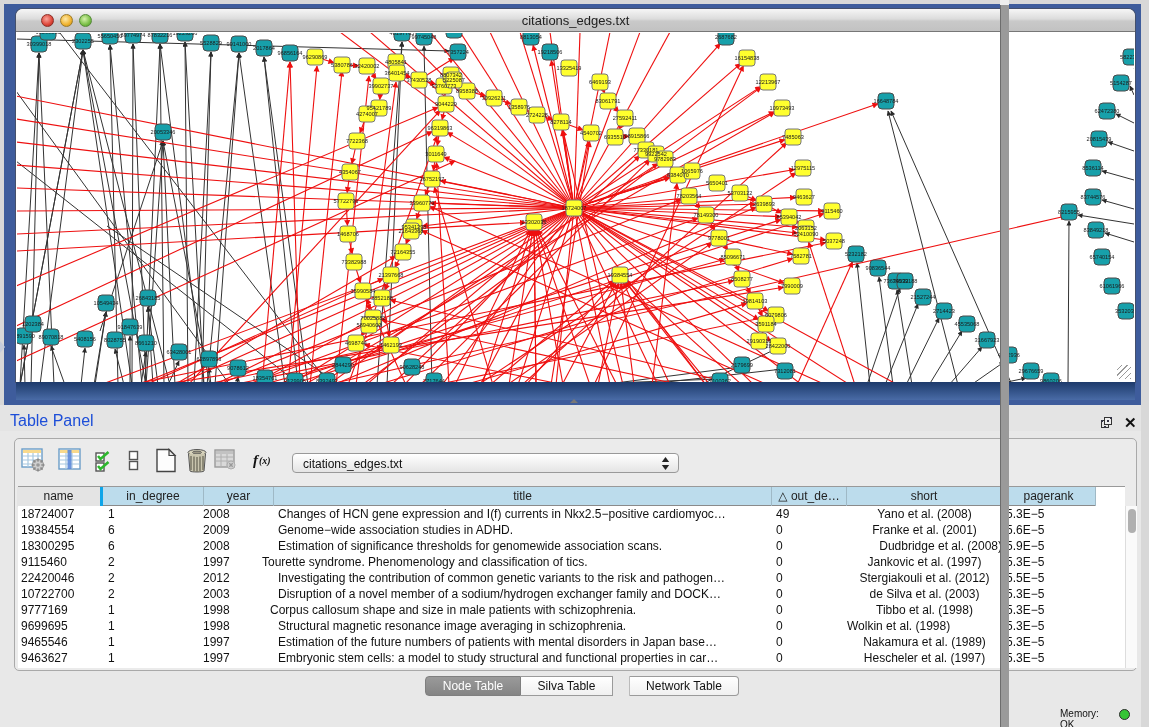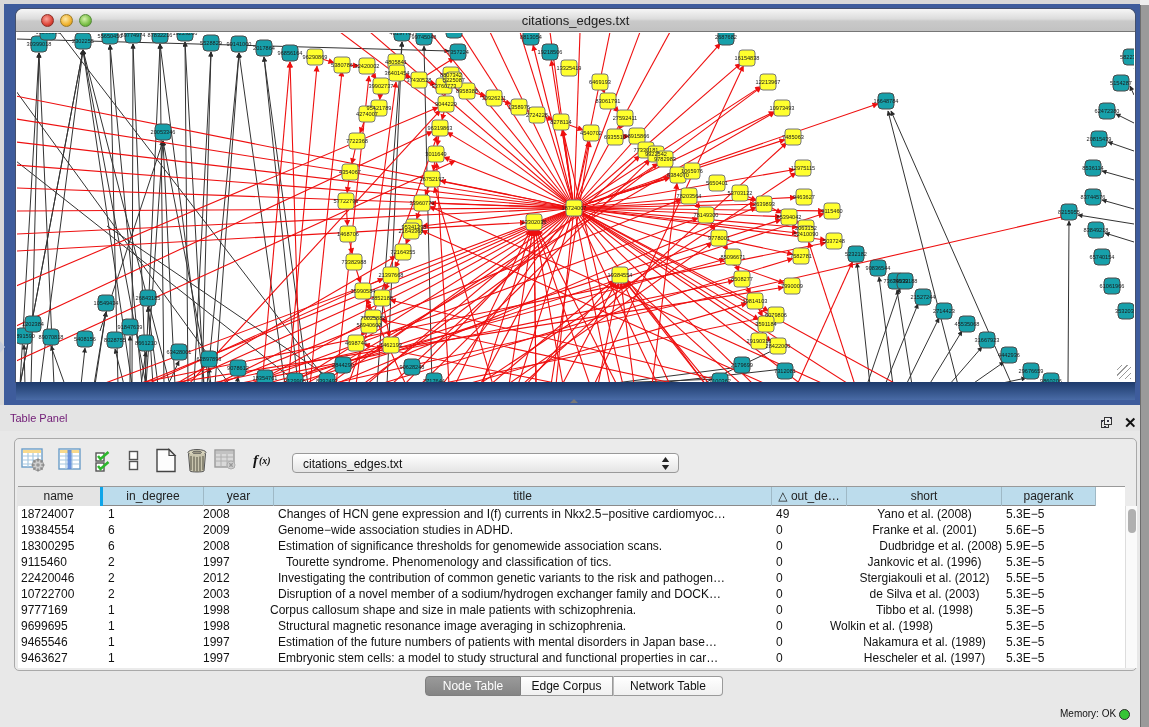--- a/index.html
+++ b/index.html
@@ -1,18 +1,18 @@
 <!DOCTYPE html>
 <html><head>
 <meta charset="utf-8">
 <style>
 * { margin:0; padding:0; box-sizing:border-box; }
 html,body { width:1149px; height:727px; overflow:hidden;
   font-family:"Liberation Sans", sans-serif; background:#d8d8d8; }
-#stage { position:relative; width:1149px; height:727px; }
+#stage { position:relative; width:1009px; height:727px; }
 
 
 #desk { position:absolute; left:0; top:0; width:1149px; height:405px; background:#d8d8d8; }
 #bluebg { position:absolute; left:4px; top:4px; width:1137px; height:401px; background:#3e5c9c; }
 #bluestrip { position:absolute; left:16px; top:382px; width:1119px; height:18px;
   background:linear-gradient(#1d3a6b,#496ba6); }
 #caret { position:absolute; left:570px; top:399px; width:0; height:0;
   border-left:4px solid transparent; border-right:4px solid transparent; border-bottom:4px solid #777; }
 
 
@@ -33,21 +33,21 @@
   background:repeating-linear-gradient(135deg, transparent 0 3px, #9a9a9a 3px 4px); }
 
 
 #rstrip { position:absolute; right:0; top:5px; width:9px; height:722px;
   background:#9a9a9a; border-left:1px solid #6d6d6d; }
 #rstrip2 { position:absolute; right:0; top:0px; width:9px; height:5px; background:#eee; }
 
 
 #tpanel { position:absolute; left:0; top:405px; width:1141px; height:322px; background:#e8e8e8; }
 #tpbar { position:absolute; left:0; top:0; width:100%; height:26px; background:#e4e4e4; }
-#tpbar .t { position:absolute; left:10px; top:7px; font-size:11px; color:#701a75; }
+#tpbar .t { position:absolute; left:10px; top:7px; font-size:16px; color:#1d4ed8; }
 #tpfloat { position:absolute; left:1101px; top:12px; width:11px; height:11px; }
 #tpclose { position:absolute; left:1124px; top:9px; font-size:15px; font-weight:bold; color:#111; }
 
 #innerbox { position:absolute; left:14px; top:33px; width:1123px; height:233px;
   background:#ebebeb; border:1px solid #a9a9a9; border-radius:5px; }
 #toolbar { position:absolute; left:0; top:0; width:100%; height:46px; }
 .ticon { position:absolute; top:9px; }
 #dropdown { position:absolute; left:277px; top:14px; width:387px; height:20px;
   background:linear-gradient(#ffffff,#e4e4e4); border:1px solid #999; border-radius:4px; }
 #dropdown .dt { position:absolute; left:10px; top:3px; font-size:12px; color:#111; }
@@ -63,21 +63,21 @@
 .c { position:absolute; top:0; height:16px; overflow:hidden; }
 #vscroll { position:absolute; left:1110px; top:67px; width:12px; height:162px; background:#fafafa; border-left:1px solid #ddd;}
 #vthumb { position:absolute; left:2px; top:3px; width:8px; height:24px; background:#b0b0b0; border-radius:4px; }
 
 
 #tabs { position:absolute; left:425px; top:271px; height:20px; font-size:12px; }
 .tab { position:absolute; top:0; height:20px; line-height:19px; text-align:center;
   background:linear-gradient(#ffffff,#f0f0f0); color:#111; border:1px solid #9a9a9a; }
 #tab1 { left:0; width:96px; border-radius:4px 0 0 4px; background:linear-gradient(#9a9a9a,#848484); color:#fff; border-color:#7f7f7f;}
 #tab2 { left:96px; width:92px; border-left:none; }
-#tab3 { left:188px; width:110px; border-left:1px solid #bbb; border-radius:0 4px 4px 0; }
+#tab3 { left:204px; width:110px; border-left:1px solid #bbb; border-radius:0 4px 4px 0; }
 
 #memtxt { position:absolute; left:1060px; top:708px; font-size:10px; color:#111; }
 #memdot { position:absolute; left:1119px; top:709px; width:11px; height:11px; border-radius:50%;
   background:#35c435; border:1px solid #2c2c2c; }
 </style>
 </head>
 <body>
 <div id="stage">
   <div id="desk">
     <div id="bluebg"></div>
@@ -770,23 +770,23 @@
             <span class="c" style="left:185px;width:60px">2008</span>
             <span class="c" style="left:260px;width:495px">Estimation of significance thresholds for genomewide association scans.</span>
             <span class="c" style="left:758px;width:70px">0</span>
             <span class="c" style="left:829px;width:155px;text-align:right">Dudbridge et al. (2008)</span>
             <span class="c" style="left:988px;width:90px">5.9E−5</span>
           </div>
 <div class="row" style="top:48px">
             <span class="c" style="left:3px;width:80px">9115460</span>
             <span class="c" style="left:90px;width:60px">2</span>
             <span class="c" style="left:185px;width:60px">1997</span>
-            <span class="c" style="left:268px;width:495px">Tourette syndrome. Phenomenology and classification of tics.</span>
+            <span class="c" style="left:244px;width:495px">Tourette syndrome. Phenomenology and classification of tics.</span>
             <span class="c" style="left:758px;width:70px">0</span>
-            <span class="c" style="left:829px;width:155px;text-align:center">Jankovic et al. (1996)</span>
+            <span class="c" style="left:829px;width:155px;text-align:center">Jankovic et al. (1997)</span>
             <span class="c" style="left:988px;width:90px">5.3E−5</span>
           </div>
 <div class="row" style="top:64px">
             <span class="c" style="left:3px;width:80px">22420046</span>
             <span class="c" style="left:90px;width:60px">2</span>
             <span class="c" style="left:185px;width:60px">2012</span>
             <span class="c" style="left:260px;width:495px">Investigating the contribution of common genetic variants to the risk and pathogen…</span>
             <span class="c" style="left:758px;width:70px">0</span>
             <span class="c" style="left:829px;width:155px;text-align:center">Stergiakouli et al. (2012)</span>
             <span class="c" style="left:988px;width:90px">5.5E−5</span>
@@ -808,21 +808,21 @@
             <span class="c" style="left:758px;width:70px">0</span>
             <span class="c" style="left:829px;width:155px;text-align:center">Tibbo et al. (1998)</span>
             <span class="c" style="left:988px;width:90px">5.3E−5</span>
           </div>
 <div class="row" style="top:112px">
             <span class="c" style="left:3px;width:80px">9699695</span>
             <span class="c" style="left:90px;width:60px">1</span>
             <span class="c" style="left:185px;width:60px">1998</span>
             <span class="c" style="left:260px;width:495px">Structural magnetic resonance image averaging in schizophrenia.</span>
             <span class="c" style="left:758px;width:70px">0</span>
-            <span class="c" style="left:786px;width:155px;text-align:center">Wolkin et al. (1998)</span>
+            <span class="c" style="left:829px;width:155px;text-align:left">Wolkin et al. (1998)</span>
             <span class="c" style="left:988px;width:90px">5.3E−5</span>
           </div>
 <div class="row" style="top:128px">
             <span class="c" style="left:3px;width:80px">9465546</span>
             <span class="c" style="left:90px;width:60px">1</span>
             <span class="c" style="left:185px;width:60px">1997</span>
             <span class="c" style="left:260px;width:495px">Estimation of the future numbers of patients with mental disorders in Japan base…</span>
             <span class="c" style="left:758px;width:70px">0</span>
             <span class="c" style="left:829px;width:155px;text-align:center">Nakamura et al. (1989)</span>
             <span class="c" style="left:988px;width:90px">5.3E−5</span>
@@ -836,21 +836,21 @@
             <span class="c" style="left:829px;width:155px;text-align:center">Hescheler et al. (1997)</span>
             <span class="c" style="left:988px;width:90px">5.3E−5</span>
           </div>
       </div>
       <div id="vscroll">
           <div id="vthumb"></div>
         </div>
     </div>
     <div id="tabs">
       <div class="tab" id="tab1">Node Table</div>
-      <div class="tab" id="tab2">Edge Corpus</div>
+      <div class="tab" id="tab2">Silva Table</div>
       <div class="tab" id="tab3">Network Table</div>
     </div>
   </div>
   <div id="caret"></div>
   <div style="position:absolute;left:0;top:341px;width:5px;height:12px;background:#c6cddb;clip-path:polygon(0 0,100% 50%,0 100%)"></div>
   <div id="memtxt">Memory: OK</div>
   <div id="memdot"></div>
   <div id="rstrip"></div>
   <div id="rstrip2"></div>
 </div>

